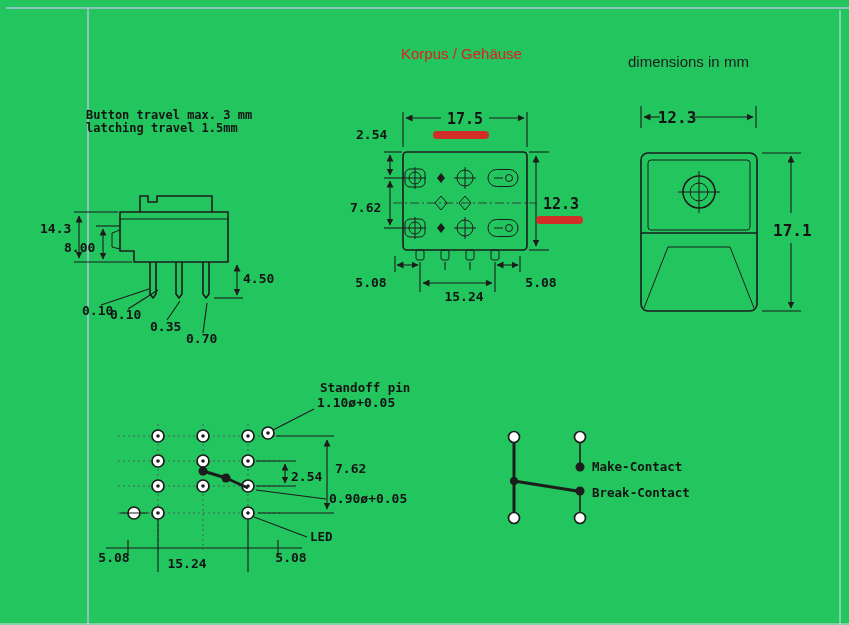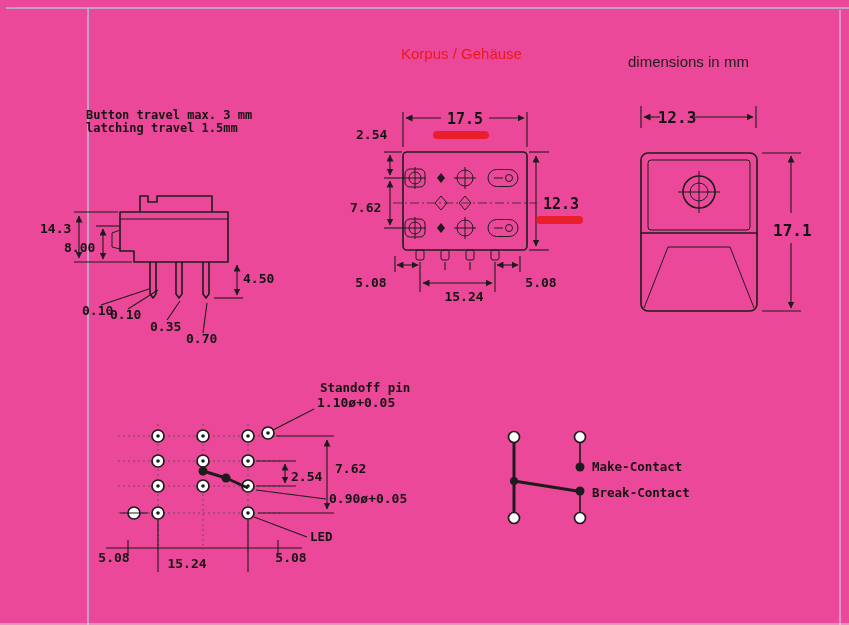--- a/index.html
+++ b/index.html
@@ -1,16 +1,16 @@
 <!DOCTYPE html>
 <html style="--accent-red: #e8191f; --line: #1c1c1c; --frame: #afc0d8;"><head>
 <meta charset="utf-8">
 <style>
   html,body{margin:0;padding:0;background:#ffffff;}
-  .page{position:relative;width:849px;height:625px;background:#ec4899;overflow:hidden;
+  .page{position:relative;width:849px;height:625px;background:#22c55e;overflow:hidden;
         font-family:"DejaVu Sans Mono",monospace;}
   svg{position:absolute;left:0;top:0;}
   .frame{stroke:var(--frame,#afc0d8);stroke-width:1.5;}
   .frame-light{stroke:#d9dfea;stroke-width:1;}
   .ln{stroke:var(--line,#1c1c1c);stroke-width:1.6;fill:none;stroke-linejoin:round;}
   .ln-thin{stroke:var(--line,#1c1c1c);stroke-width:1;fill:none;}
   .dim{stroke:var(--line,#1c1c1c);stroke-width:1.1;fill:none;}
   .dash{stroke:#555;stroke-width:0.9;fill:none;stroke-dasharray:2 3;}
   .cl{stroke:#333;stroke-width:0.9;fill:none;stroke-dasharray:9 3 2 3;}
   .pad{stroke:var(--line,#1c1c1c);stroke-width:1.7;fill:#ffffff;}

